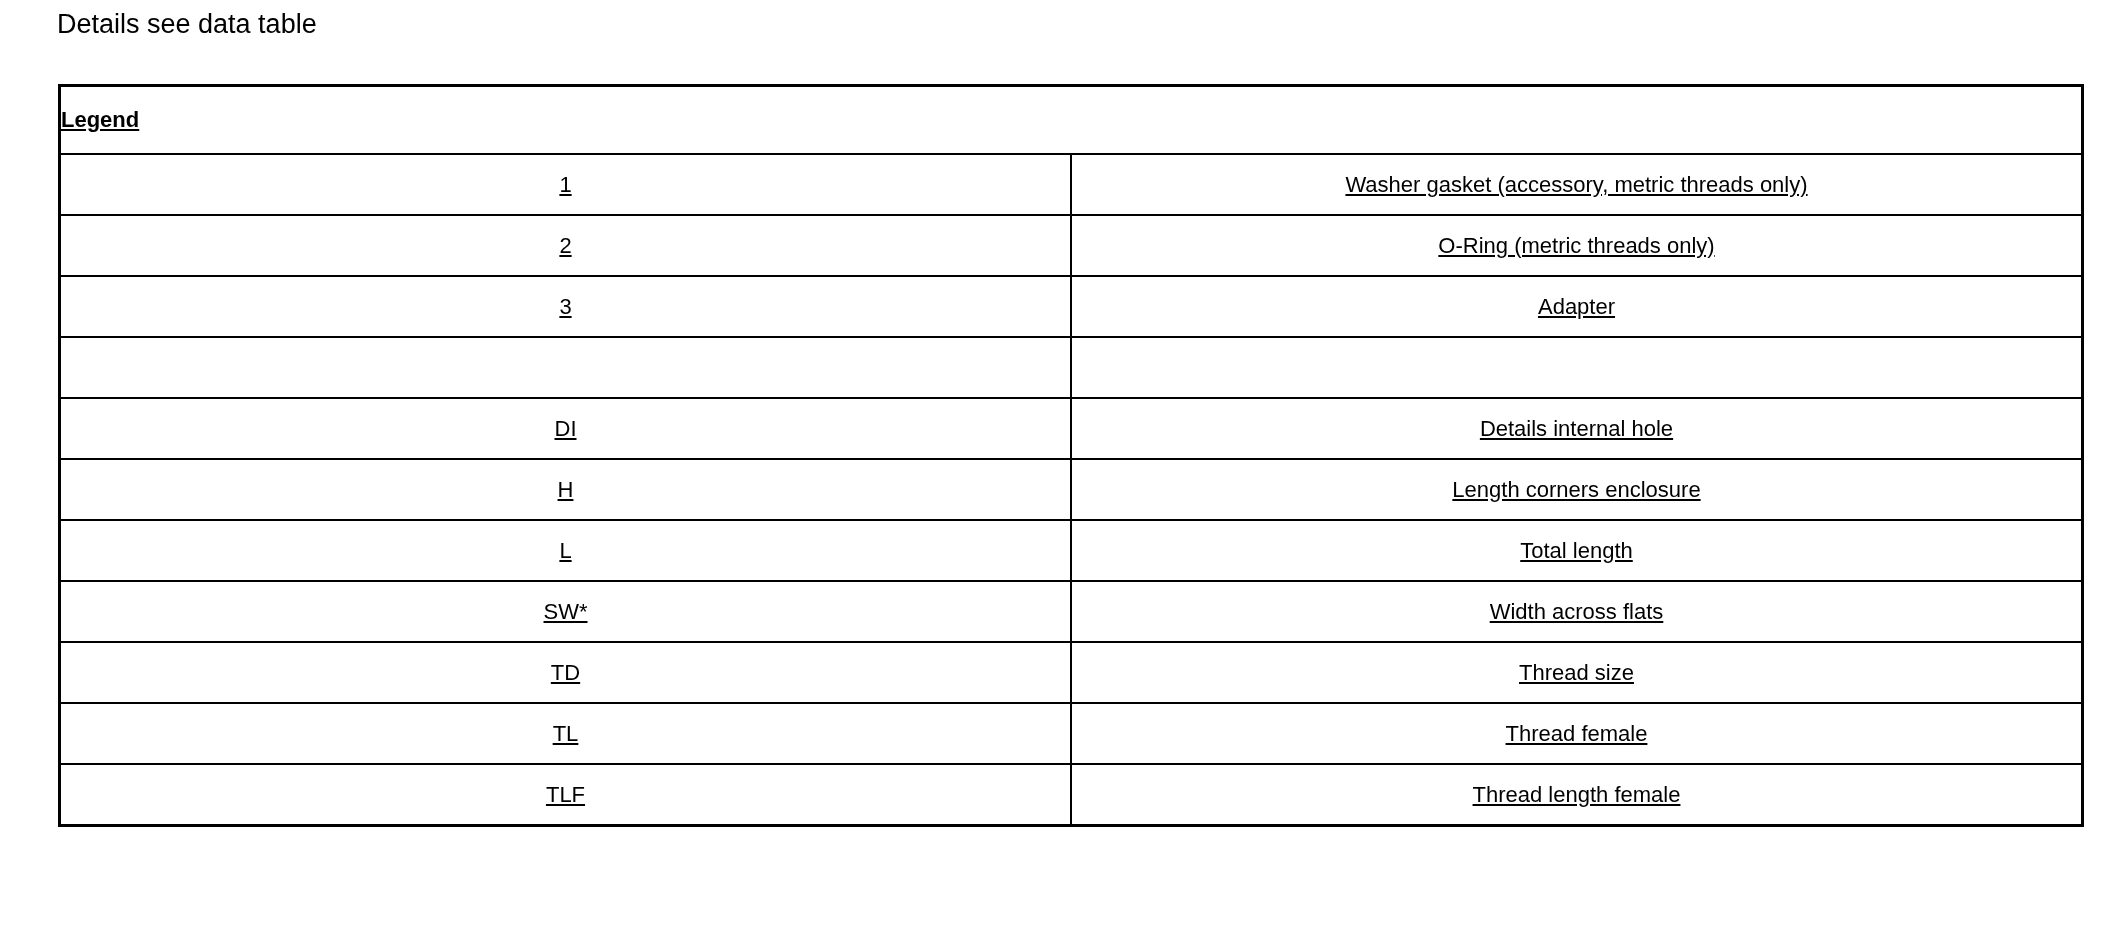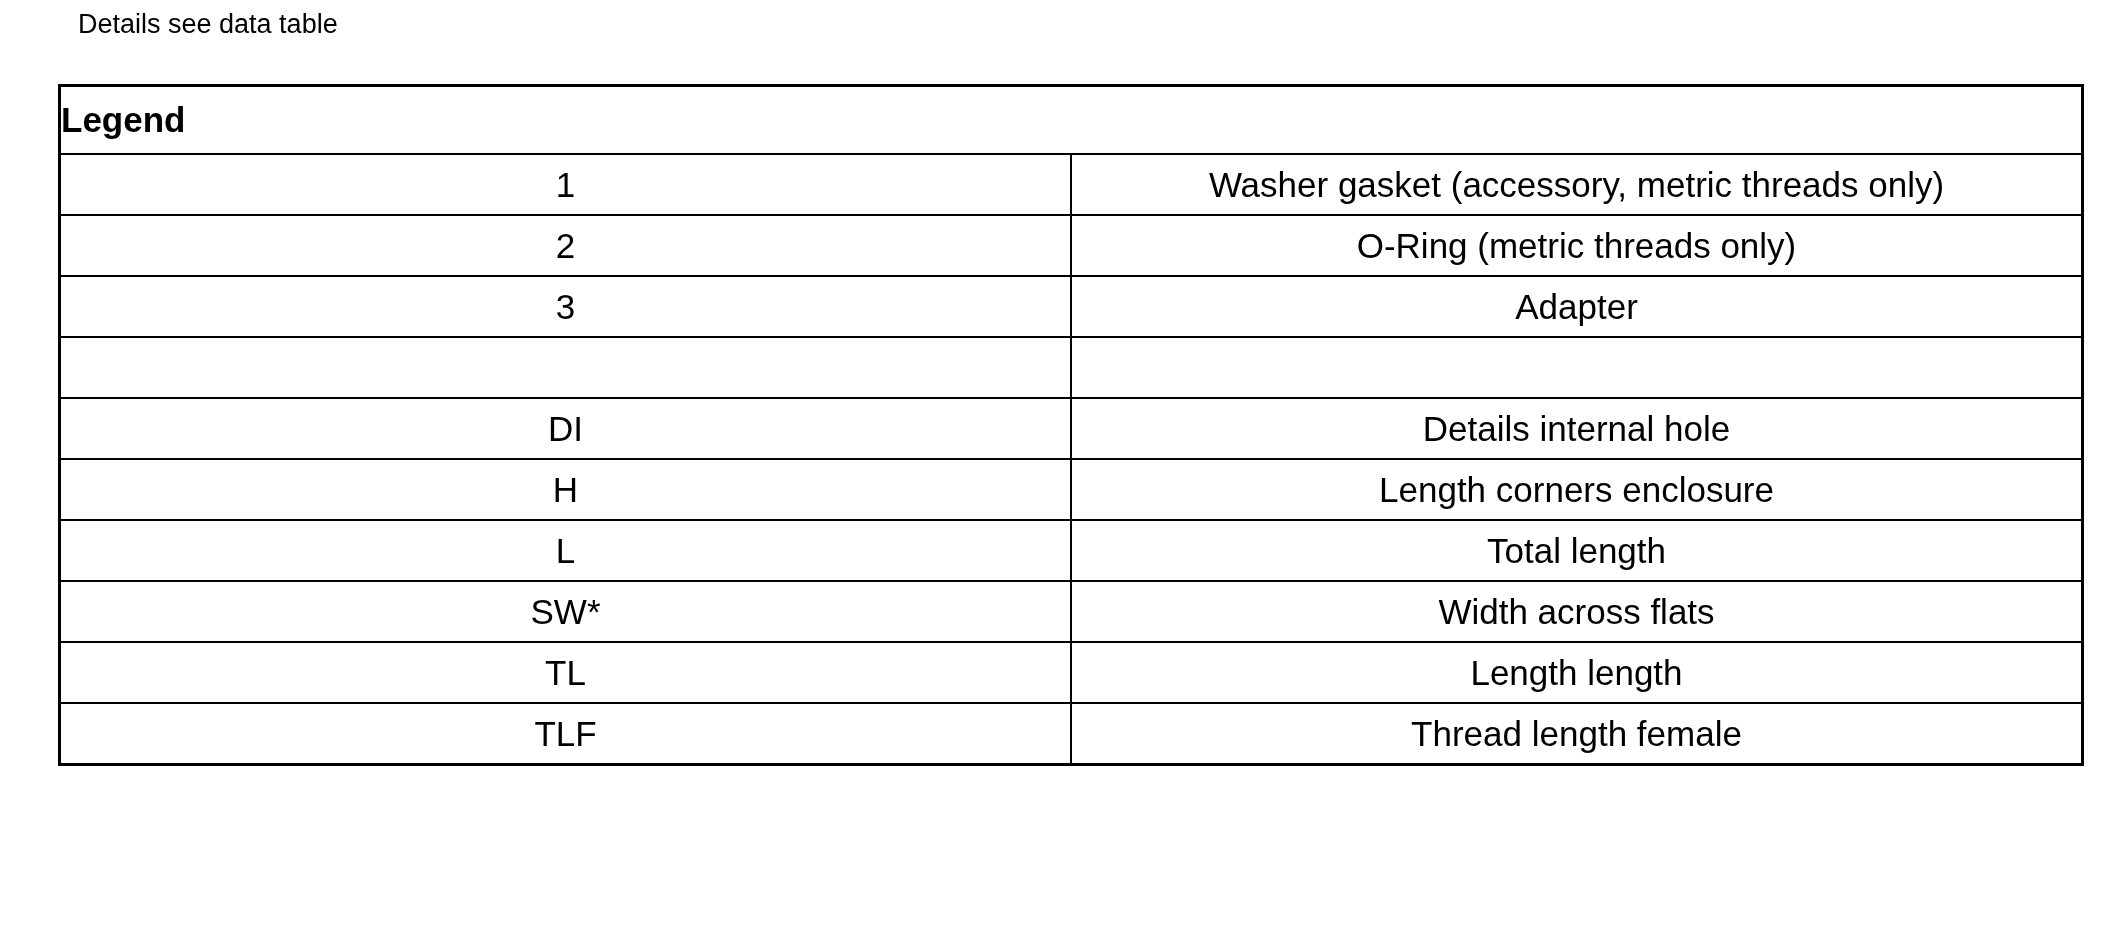--- a/index.html
+++ b/index.html
@@ -20,40 +20,40 @@
     height: 945px;
     box-sizing: border-box;
   }
   .intro-text {
     position: absolute;
     left: 57px;
     top: 8px;
     font-size: 27px;
     line-height: 1.2;
     white-space: nowrap;
-    margin-left: 21px;
   }
   .legend-table-wrap {
     position: absolute;
     left: 58px;
     top: 84px;
     width: 2026px;
   }
   table.legend {
     border-collapse: collapse;
     table-layout: fixed;
     width: 2026px;
     border: 3px solid #000000;
   }
   table.legend td {
     border: 2px solid #000000;
     padding: 0;
     height: 59px;
-    font-size: 35px;
+    font-size: 22px;
     vertical-align: middle;
+    text-decoration: underline;
   }
   table.legend tr.header-row td {
     height: 66px;
     border-bottom: 2px solid #000000;
   }
   td.col-key {
     width: 293px;
     text-align: center;
   }
   td.col-desc {
@@ -109,22 +109,26 @@
         </tr>
         <tr>
           <td class="col-key">L</td>
           <td class="col-desc">Total length</td>
         </tr>
         <tr>
           <td class="col-key">SW*</td>
           <td class="col-desc">Width across flats</td>
         </tr>
         <tr>
+          <td class="col-key">TD</td>
+          <td class="col-desc">Thread size</td>
+        </tr>
+        <tr>
           <td class="col-key">TL</td>
-          <td class="col-desc">Length length</td>
+          <td class="col-desc">Thread female</td>
         </tr>
         <tr>
           <td class="col-key">TLF</td>
           <td class="col-desc">Thread length female</td>
         </tr>
       </tbody>
     </table>
   </div>
 
 </div>

